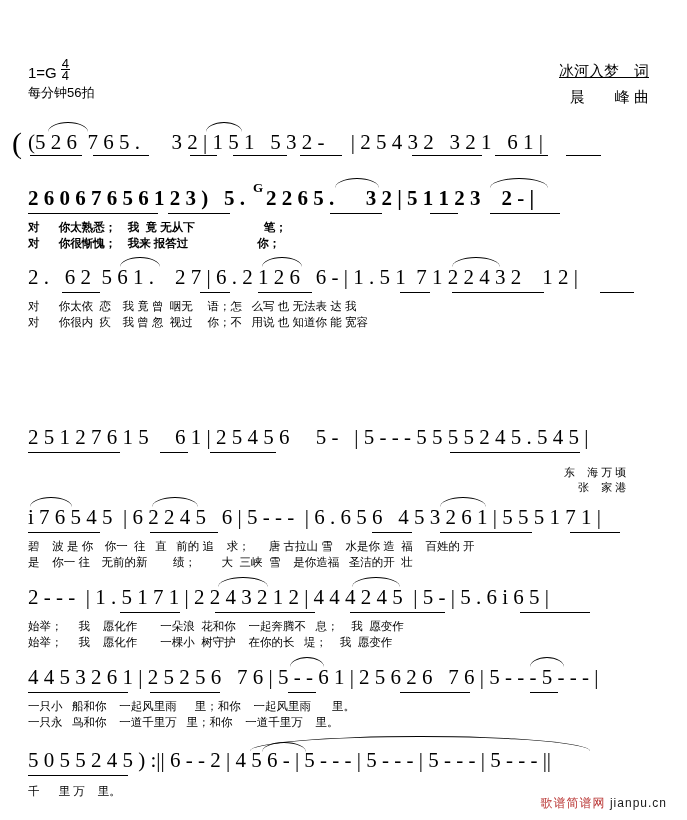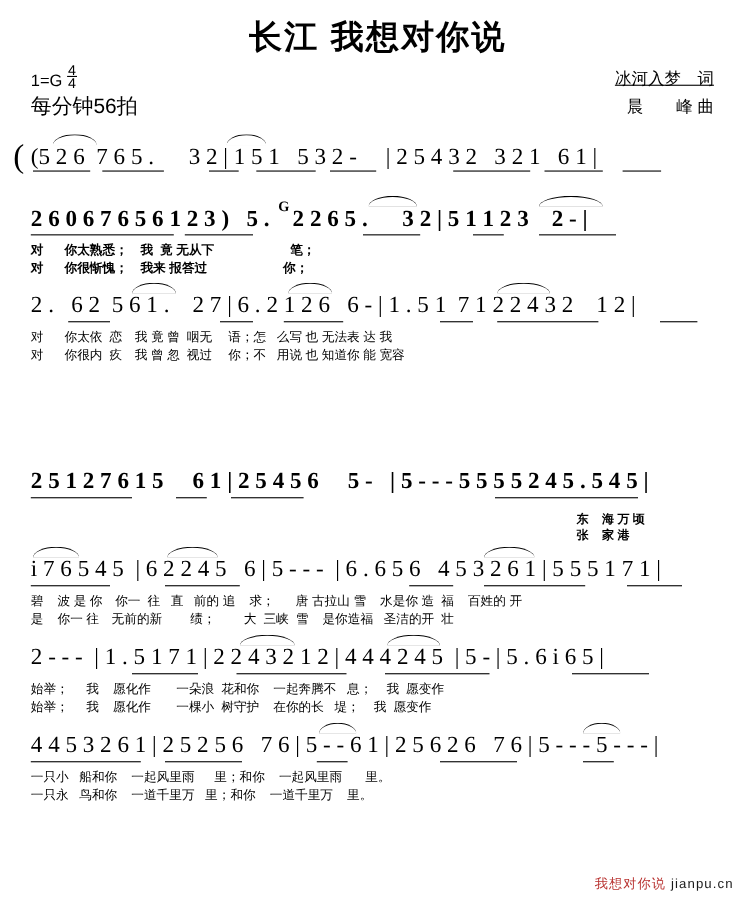--- a/index.html
+++ b/index.html
@@ -34,21 +34,21 @@
     text-align:center;
     line-height:0.85;
     font-size:13px;
     margin-left:4px;
   }
   .key-sig .frac span{display:block;}
   .key-sig .frac .num{border-bottom:1px solid #000;padding:0 1px;}
   .tempo{
     position:absolute;left:28px;top:84px;
     font-family:"Liberation Sans", sans-serif;
-    font-size:19px;
+    font-size:13px;
   }
   .credit{
     position:absolute;right:38px;
     font-family:"Liberation Sans", sans-serif;
     font-size:15px;
     white-space:nowrap;
   }
   .credit.c1{top:62px;text-decoration:underline;}
   .credit.c2{top:88px;}
 
@@ -115,21 +115,20 @@
     position:absolute;
     font-family:"Liberation Serif", serif;
     font-size:13px;
   }
 </style>
 </head>
 <body>
 
 <div class="sheet">
 
-  <div class="title">长江 我想对你说</div>
 
   <div class="key-sig">
     <span>1=G</span><span class="frac"><span class="num">4</span><span>4</span></span>
   </div>
   <div class="tempo">每分钟56拍</div>
   <div class="credit c1">冰河入梦　词</div>
   <div class="credit c2">晨　　峰 曲</div>
 
   <div class="system" style="top:128px;height:52px;">
     <div class="bracket" style="left:12px;top:-2px;">(</div>
@@ -170,27 +169,27 @@
     <div class="beam" style="left:452px;top:27px;width:92px;"></div>
     <div class="beam" style="left:600px;top:27px;width:34px;"></div>
     <div class="slur" style="left:120px;top:-8px;width:40px;"></div>
     <div class="slur" style="left:262px;top:-8px;width:40px;"></div>
     <div class="slur" style="left:452px;top:-8px;width:48px;"></div>
     <div class="lyrics" style="top:34px;left:8px;">对      你太依  恋　我 竟 曾  咽无 　语；怎   么写 也 无法表 达 我</div>
     <div class="lyrics lyr2" style="top:50px;left:8px;">对      你很内  疚　我 曾 忽  视过　 你；不   用说 也 知道你 能 宽容</div>
   </div>
 
 
-  <div class="system" style="top:425px;height:60px;font-weight:bold;">
+  <div class="system" style="top:425px;height:60px;">
     <div class="notes" style="left:8px;top:0;">2 5 1 2 7 6 1 5     6 1 | 2 5 4 5 6     5 -   | 5 - - - 5 5 5 5 2 4 5 . 5 4 5 |</div>
     <div class="beam" style="left:28px;top:27px;width:92px;"></div>
     <div class="beam" style="left:160px;top:27px;width:28px;"></div>
     <div class="beam" style="left:210px;top:27px;width:66px;"></div>
     <div class="beam" style="left:450px;top:27px;width:130px;"></div>
-    <div class="smalltext" style="left:524px;top:40px;line-height:15px;">东    海 万 顷
+    <div class="smalltext" style="left:564px;top:40px;line-height:15px;text-align:right;">东    海 万 顷
 张    家 港</div>
   </div>
 
   <div class="system" style="top:505px;height:62px;">
     <div class="notes" style="left:8px;top:0;">i 7 6 5 4 5  | 6 2 2 4 5   6 | 5 - - -  | 6 . 6 5 6   4 5 3 2 6 1 | 5 5 5 1 7 1 |</div>
     <div class="beam" style="left:28px;top:27px;width:72px;"></div>
     <div class="beam" style="left:150px;top:27px;width:68px;"></div>
     <div class="beam" style="left:372px;top:27px;width:40px;"></div>
     <div class="beam" style="left:440px;top:27px;width:92px;"></div>
     <div class="beam" style="left:570px;top:27px;width:50px;"></div>
@@ -219,16 +218,23 @@
     <div class="beam" style="left:150px;top:27px;width:70px;"></div>
     <div class="beam" style="left:288px;top:27px;width:28px;"></div>
     <div class="beam" style="left:400px;top:27px;width:70px;"></div>
     <div class="beam" style="left:530px;top:27px;width:28px;"></div>
     <div class="slur" style="left:290px;top:-8px;width:34px;"></div>
     <div class="slur" style="left:530px;top:-8px;width:34px;"></div>
     <div class="lyrics" style="top:34px;left:8px;">一只小   船和你    一起风里雨  　里；和你    一起风里雨   　里。</div>
     <div class="lyrics lyr2" style="top:50px;left:8px;">一只永   鸟和你    一道千里万   里；和你    一道千里万    里。</div>
   </div>
 
-
-  <div class="watermark"><span>我想对你说</span> <span class="jp">jianpu.cn</span></div>
+  <div class="system" style="top:748px;height:60px;">
+    <div class="notes" style="left:8px;top:0;">5 0 5 5 2 4 5 ) :|| 6 - - 2 | 4 5 6 - | 5 - - - | 5 - - - | 5 - - - | 5 - - - ||</div>
+    <div class="beam" style="left:28px;top:27px;width:100px;"></div>
+    <div class="bigslur" style="left:250px;top:-12px;width:340px;"></div>
+    <div class="slur" style="left:262px;top:-6px;width:44px;"></div>
+    <div class="lyrics" style="top:36px;left:8px;">千      里 万    里。</div>
+  </div>
+
+  <div class="watermark"><span>歌谱简谱网</span> <span class="jp">jianpu.cn</span></div>
 
 </div>
 
 </body></html>

